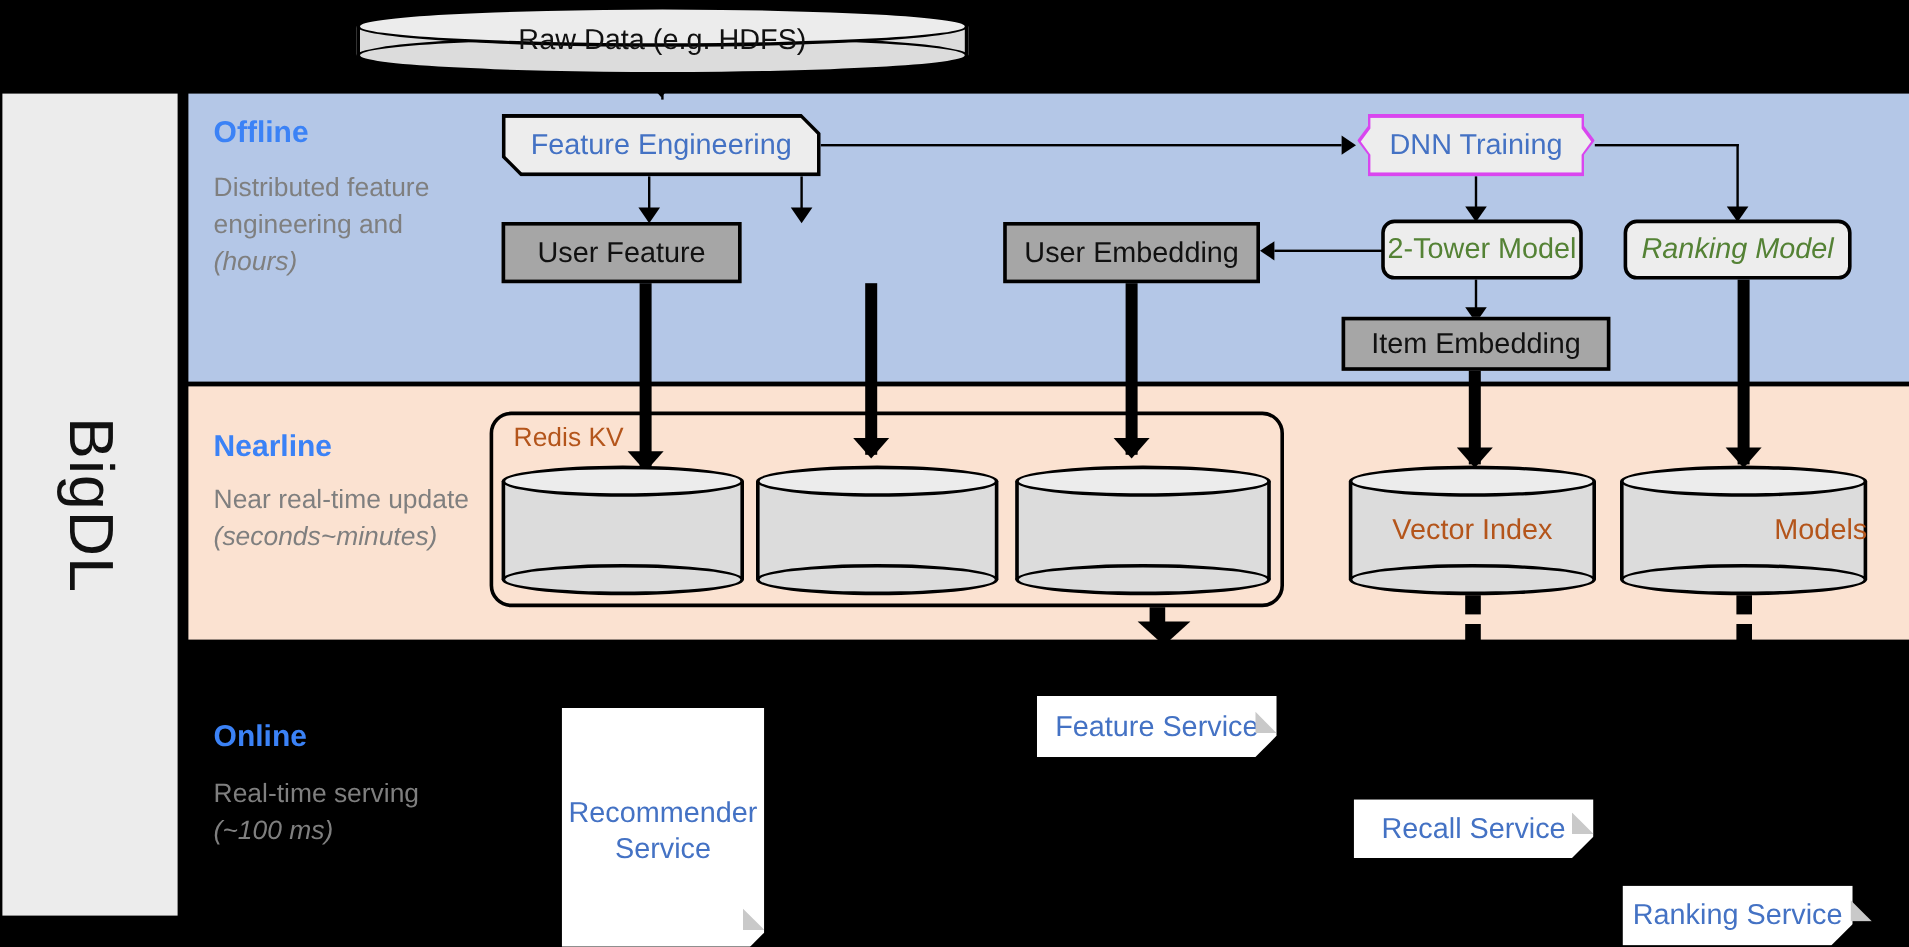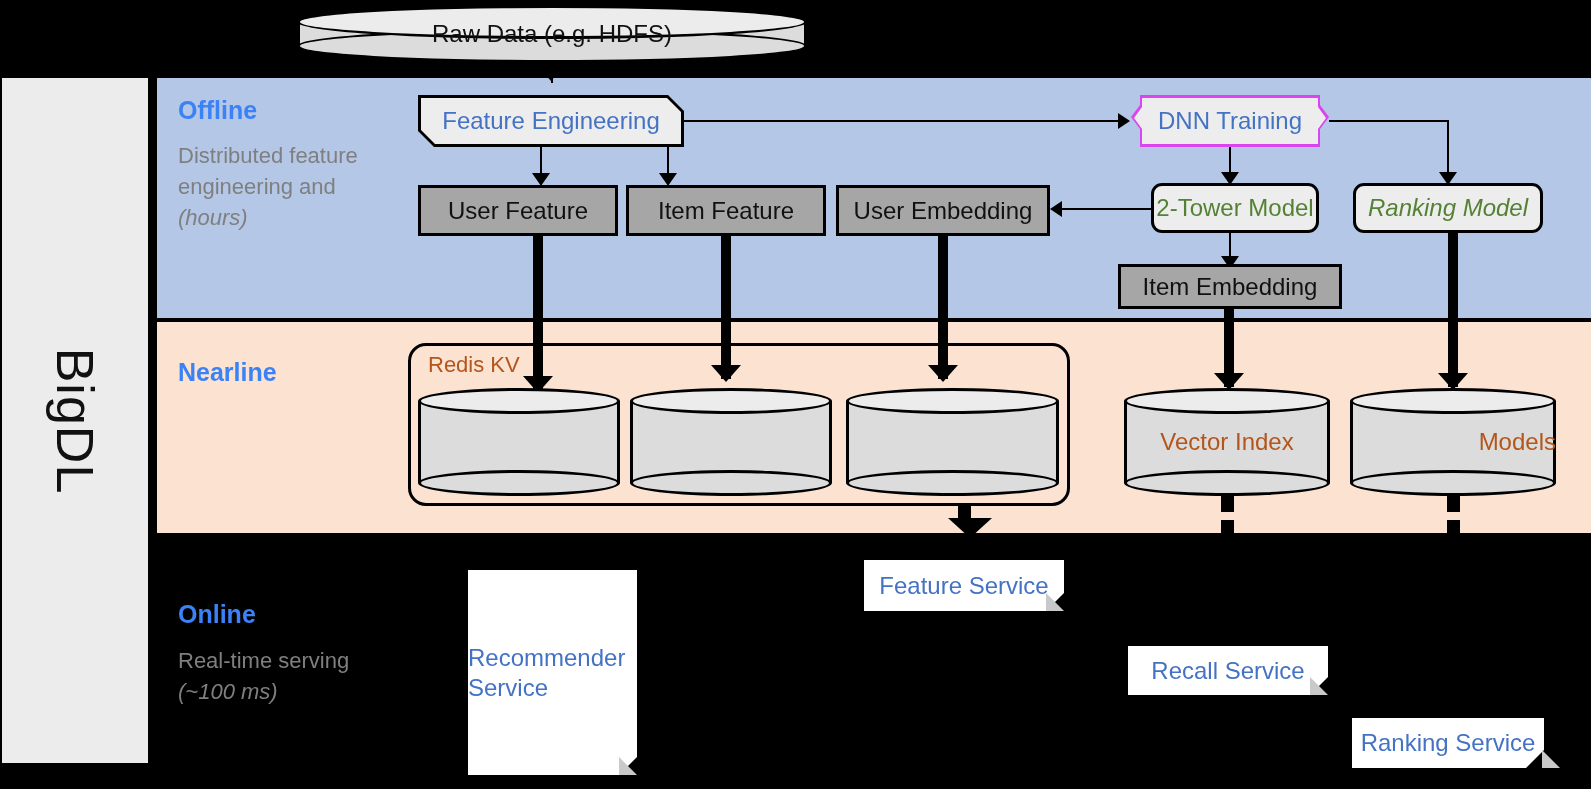--- a/index.html
+++ b/index.html
@@ -37,22 +37,22 @@
                           calc(100% - 9px) 100%,9px 100%,9px 34px,0 22px,9px 10px);}
   .flag-inner{position:absolute;left:3px;top:3px;right:3px;bottom:3px;background:#ededed;
         display:flex;align-items:center;justify-content:center;color:#4472c4;font-size:24px;
         clip-path:polygon(8px 0,calc(100% - 8px) 0,calc(100% - 8px) 9px,100% 20px,calc(100% - 8px) 31px,
                           calc(100% - 8px) 100%,8px 100%,8px 31px,0 20px,8px 9px);}
 
   .rounded-box{background:#ededed;border:3px solid #000;border-radius:11px;color:#548235;font-size:24px;}
 
   
   .doc{position:absolute;background:#fff;color:#4472c4;display:flex;align-items:center;justify-content:center;
-       font-size:24px;line-height:1.25;
-       clip-path:polygon(0 0,100% 0,100% calc(100% - 18px),calc(100% - 18px) 100%,0 100%);}
+       text-align:center;font-size:24px;line-height:1.25;
+       clip-path:polygon(0 0,100% 0,100% calc(100% - 18px),calc(100% - 18px) 100%,0 100%);margin-top:20px;}
   .doc-fold{position:absolute;width:18px;height:18px;background:#c9c9c9;
        clip-path:polygon(0 0,100% 100%,0 100%);}
 
   
   .cyl{position:absolute;}
   .cyl .body{position:absolute;left:0;right:0;top:13px;bottom:13px;background:#dcdcdc;
        border-left:3px solid #000;border-right:3px solid #000;}
   .cyl .top{position:absolute;left:0;right:0;top:0;height:26px;background:#ececec;
        border:3px solid #000;border-radius:50%;box-sizing:border-box;}
   .cyl .bot{position:absolute;left:0;right:0;bottom:0;height:26px;background:#dcdcdc;
@@ -88,20 +88,21 @@
   <div class="band" id="band-online"></div>
 
   <div id="sidebar">
     <div id="sidebar-label">BigDL</div>
   </div>
 
   <div class="band-title" style="left:178px;top:96px;">Offline</div>
   <div class="band-sub" style="left:178px;top:140px;"><span>Distributed feature engineering and </span><i>(hours)</i></div>
 
   <div class="band-title" style="left:178px;top:358px;">Nearline</div>
+  <div class="band-sub" style="left:178px;top:400px;width:230px;"><span>Near real-time update </span><i>(seconds~minutes)</i></div>
 
   <div class="band-title" style="left:178px;top:600px;">Online</div>
   <div class="band-sub" style="left:178px;top:645px;width:210px;"><span>Real-time serving </span><i>(~100 ms)</i></div>
 
   <div class="cyl flat" style="left:297px;top:5px;width:510px;height:58px;">
     <div class="body"></div>
     <div class="bot"></div>
     <div class="top"></div>
     <div class="lbl">Raw Data (e.g. HDFS)</div>
   </div>
@@ -128,23 +129,20 @@
   <div class="ln v" style="left:1229px;top:147px;height:29px;"></div>
   <div class="arrow-d" style="left:1221px;top:172px;"></div>
 
   <div class="ln h" style="left:1329px;top:120px;width:120px;"></div>
   <div class="ln v" style="left:1447px;top:120px;height:56px;"></div>
   <div class="arrow-d" style="left:1439px;top:172px;"></div>
 
   <div class="box gray-box" style="left:418px;top:185px;width:200px;height:51px;">
     <span>User Feature</span>
   </div>
-  <div class="box gray-box" style="left:626px;top:185px;width:200px;height:51px;">
-    <span>Item Feature</span>
-  </div>
   <div class="box gray-box" style="left:836px;top:185px;width:214px;height:51px;">
     <span>User Embedding</span>
   </div>
 
   <div class="box rounded-box" style="left:1151px;top:183px;width:168px;height:50px;">
     <span>2-Tower Model</span>
   </div>
 
   <div class="box rounded-box" style="left:1353px;top:183px;width:190px;height:50px;font-style:italic;">
     <span>Ranking Model</span>

